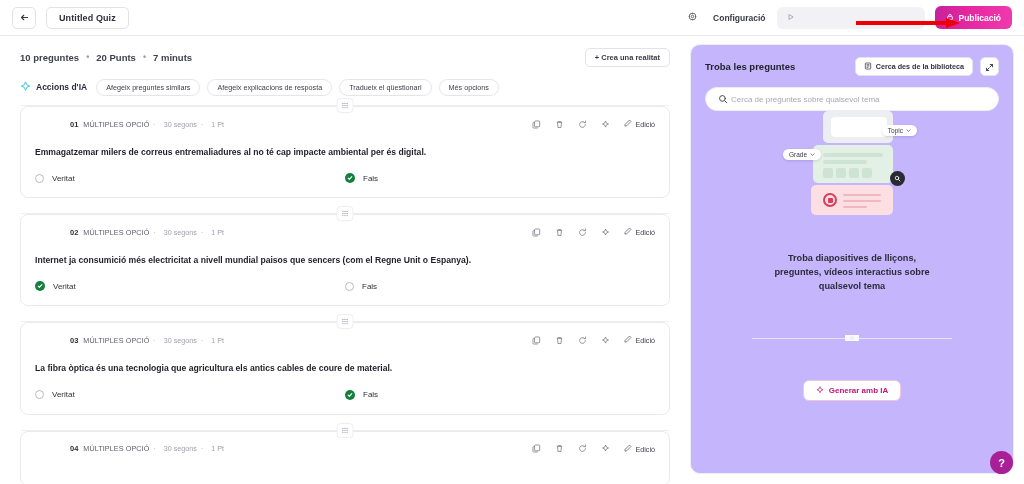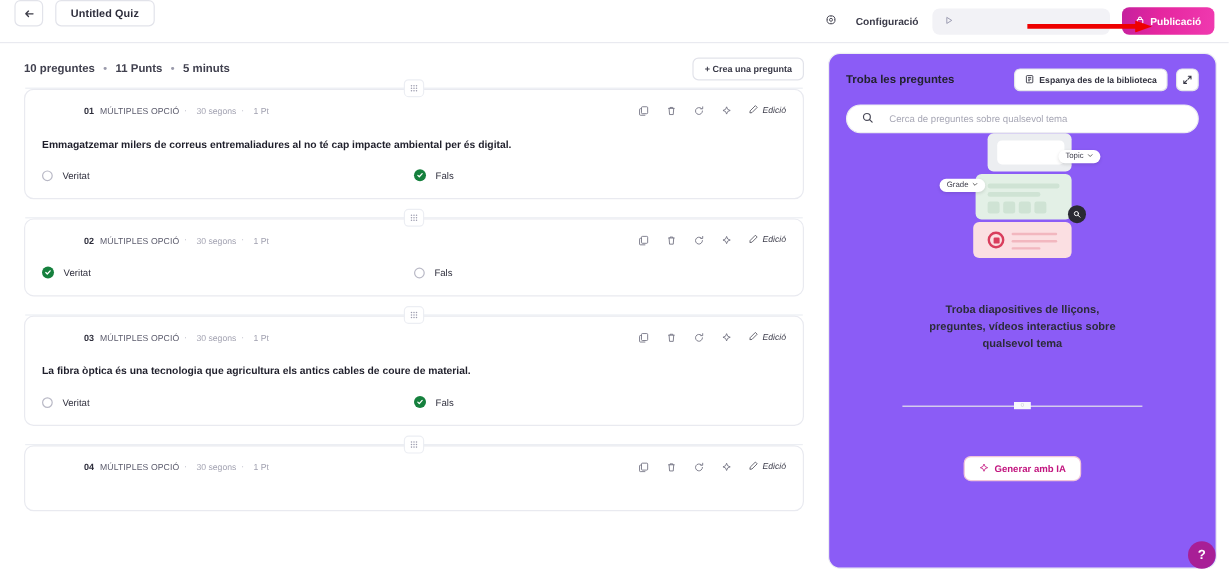--- a/index.html
+++ b/index.html
@@ -8,21 +8,21 @@
     font-family: "Liberation Sans", sans-serif;
     background: #ffffff;
     overflow: hidden;
     color: #2d2d3a;
   }
   body { position: relative; }
 
   
   .topbar {
     height: 36px; width: 100%;
-    display: flex; 
+    display: flex; align-items: center;
     padding: 0 12px;
     border-bottom: 1px solid #e9eaf0;
     background: #fff;
     position: relative;
   }
   .back-btn {
     width: 24px; height: 22px;
     border: 1px solid #e2e3ea; border-radius: 5px;
     background: #fff;
     display: flex; align-items: center; justify-content: center;
@@ -175,22 +175,22 @@
     font-size: 7.2px; color: #a1a1b0; margin-left: 4px;
   }
   .qsep { font-size: 7px; color: #b8b8c4; margin: 0 4px; }
   .qactions {
     margin-left: auto;
     display: flex; align-items: center; gap: 14px;
     color: #6d6d7d;
   }
   .qactions .iconbtn { cursor: pointer; display: flex; align-items: center; }
   .edit-btn {
-    display: flex; align-items: flex-start; gap: 3px;
-    font-size: 7.2px; color: #3d3d4b; cursor: pointer; font-style: italic;
+    display: flex; align-items: flex-end; gap: 3px;
+    font-size: 7.2px; color: #3d3d4b; cursor: pointer;
   }
   .qtext {
     margin-top: 16px;
     font-size: 8.6px; font-weight: bold; color: #1f1f2b;
     line-height: 1.3;
   }
   .answers {
     margin-top: 15px;
     display: flex;
   }
@@ -211,21 +211,21 @@
     flex: 0 0 auto;
   }
 
   
   .right-col {
     width: 334px; height: 100%;
     padding: 8px 10px 10px 0;
   }
   .panel {
     width: 100%; height: 100%;
-    background: #8b5cf6;
+    background: #c4b5fd;
     border: 1px solid #edeef3;
     border-radius: 10px;
     padding: 12px 14px;
     display: flex; flex-direction: column;
   }
   .panel-head {
     display: flex; align-items: center;
   }
   .panel-title {
     font-size: 9.5px; font-weight: bold; color: #22222e;
@@ -245,21 +245,21 @@
     border: 1px solid #e3e4ea; border-radius: 5px; background: #fff;
     display: flex; align-items: center; justify-content: center;
     cursor: pointer; color: #3a3a48;
   }
   .search-box {
     margin-top: 11px;
     height: 24px;
     background: #fff;
     border: 1px solid #ededf2;
     border-radius: 13px;
-    display: flex; align-items: center; gap: 13px;
+    display: flex; align-items: center; gap: 3px;
     padding: 0 12px;
     cursor: text;
   }
   .search-box input {
     border: none; outline: none; background: transparent;
     font-size: 8px; color: #9b9baa;
     font-family: inherit;
     width: 100%;
   }
   .search-box input::placeholder { color: #a7a7b5; }
@@ -402,27 +402,41 @@
 </div>
 
 <div class="body-wrap">
 
   <div class="left-col">
 
     <div class="meta-row">
       <div class="meta-text">
         <span>10 preguntes</span>
         <span class="meta-dot">•</span>
-        <span>11 Punts</span>
+        <span>20 Punts</span>
         <span class="meta-dot">•</span>
-        <span>5 minuts</span>
-      </div>
-      <button class="create-q-btn">+ Crea una pregunta</button>
-    </div>
-
+        <span>7 minuts</span>
+      </div>
+      <button class="create-q-btn">+ Crea una realitat</button>
+    </div>
+
+    <div class="ai-row">
+      <div class="ai-label">
+        <span>
+          <svg width="11" height="11" viewBox="0 0 14 14" fill="none" stroke="#35c3d6" stroke-width="1.2" stroke-linejoin="round">
+            <path d="M7 1.2l1.6 3.7 3.7 1.6-3.7 1.6L7 11.8 5.4 8.1 1.7 6.5l3.7-1.6z"></path>
+          </svg>
+        </span>
+        <span>Accions d'IA</span>
+      </div>
+      <div class="chip">Afegeix preguntes similars</div>
+      <div class="chip">Afegeix explicacions de resposta</div>
+      <div class="chip">Tradueix el qüestionari</div>
+      <div class="chip">Més opcions</div>
+    </div>
 
     <div class="cards" id="cards">
         <div class="qcard">
     <div class="drag-rule"></div>
     <div class="drag-handle">
       <svg width="7" height="7" viewBox="0 0 10 10" fill="#9c9cae">
         <circle cx="2" cy="2" r="0.9"></circle>
               <circle cx="5" cy="2" r="0.9"></circle>
               <circle cx="8" cy="2" r="0.9"></circle>
         <circle cx="2" cy="5" r="0.9"></circle>
@@ -533,20 +547,21 @@
                 </svg>
               </span>
         <span class="edit-btn">
           <span><svg width="8" height="8" viewBox="0 0 14 14" fill="none" stroke="currentColor" stroke-width="1.1" stroke-linejoin="round">
                     <path d="M9.6 1.8l2.6 2.6L4.6 12 1.6 12.4 2 9.4z"></path>
                   </svg></span>
           <span>Edició</span>
         </span>
       </div>
     </div>
+    <div class="qtext">Internet ja consumició més electricitat a nivell mundial paisos que sencers (com el Regne Unit o Espanya).</div>
     <div class="answers">
     <div class="ans">
       <span class="radio-correct">
                 <svg width="6" height="6" viewBox="0 0 10 10" fill="none" stroke="#fff" stroke-width="1.8" stroke-linecap="round" stroke-linejoin="round">
                   <path d="M2 5.2l2 2 4-4.4"></path>
                 </svg>
               </span>
       <span>Veritat</span>
     </div>
     <div class="ans">
@@ -687,21 +702,21 @@
 
       <div class="panel-head">
         <div class="panel-title">Troba les preguntes</div>
         <button class="lib-btn">
           <span>
             <svg width="8" height="8" viewBox="0 0 12 12" fill="none" stroke="currentColor" stroke-width="1.1">
               <rect x="2" y="1.5" width="8" height="9" rx="1"></rect>
                 <path d="M4 4h4M4 6h4M4 8h2.5"></path>
             </svg>
           </span>
-          <span>Espanya des de la biblioteca</span>
+          <span>Cerca des de la biblioteca</span>
         </button>
         <div class="expand-btn">
           <span>
             <svg width="9" height="9" viewBox="0 0 12 12" fill="none" stroke="currentColor" stroke-width="1.2" stroke-linecap="round">
               <path d="M7 2h3v3M10 2L6.6 5.4M5 10H2V7M2 10l3.4-3.4"></path>
             </svg>
           </span>
         </div>
       </div>
 

